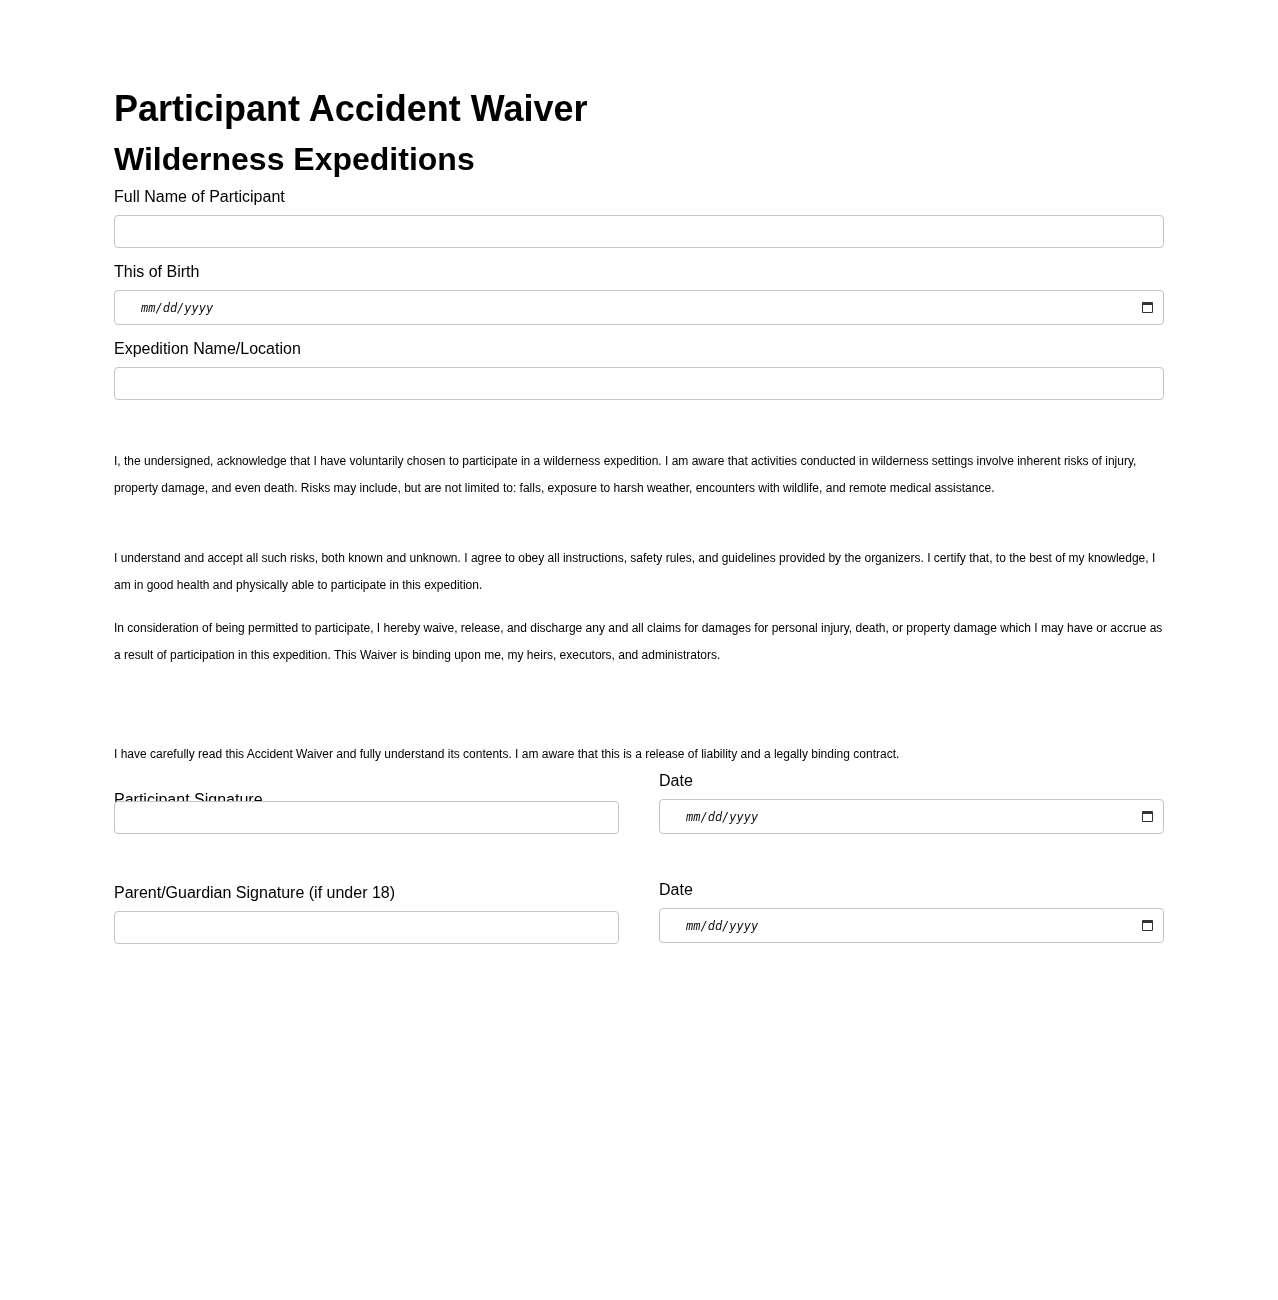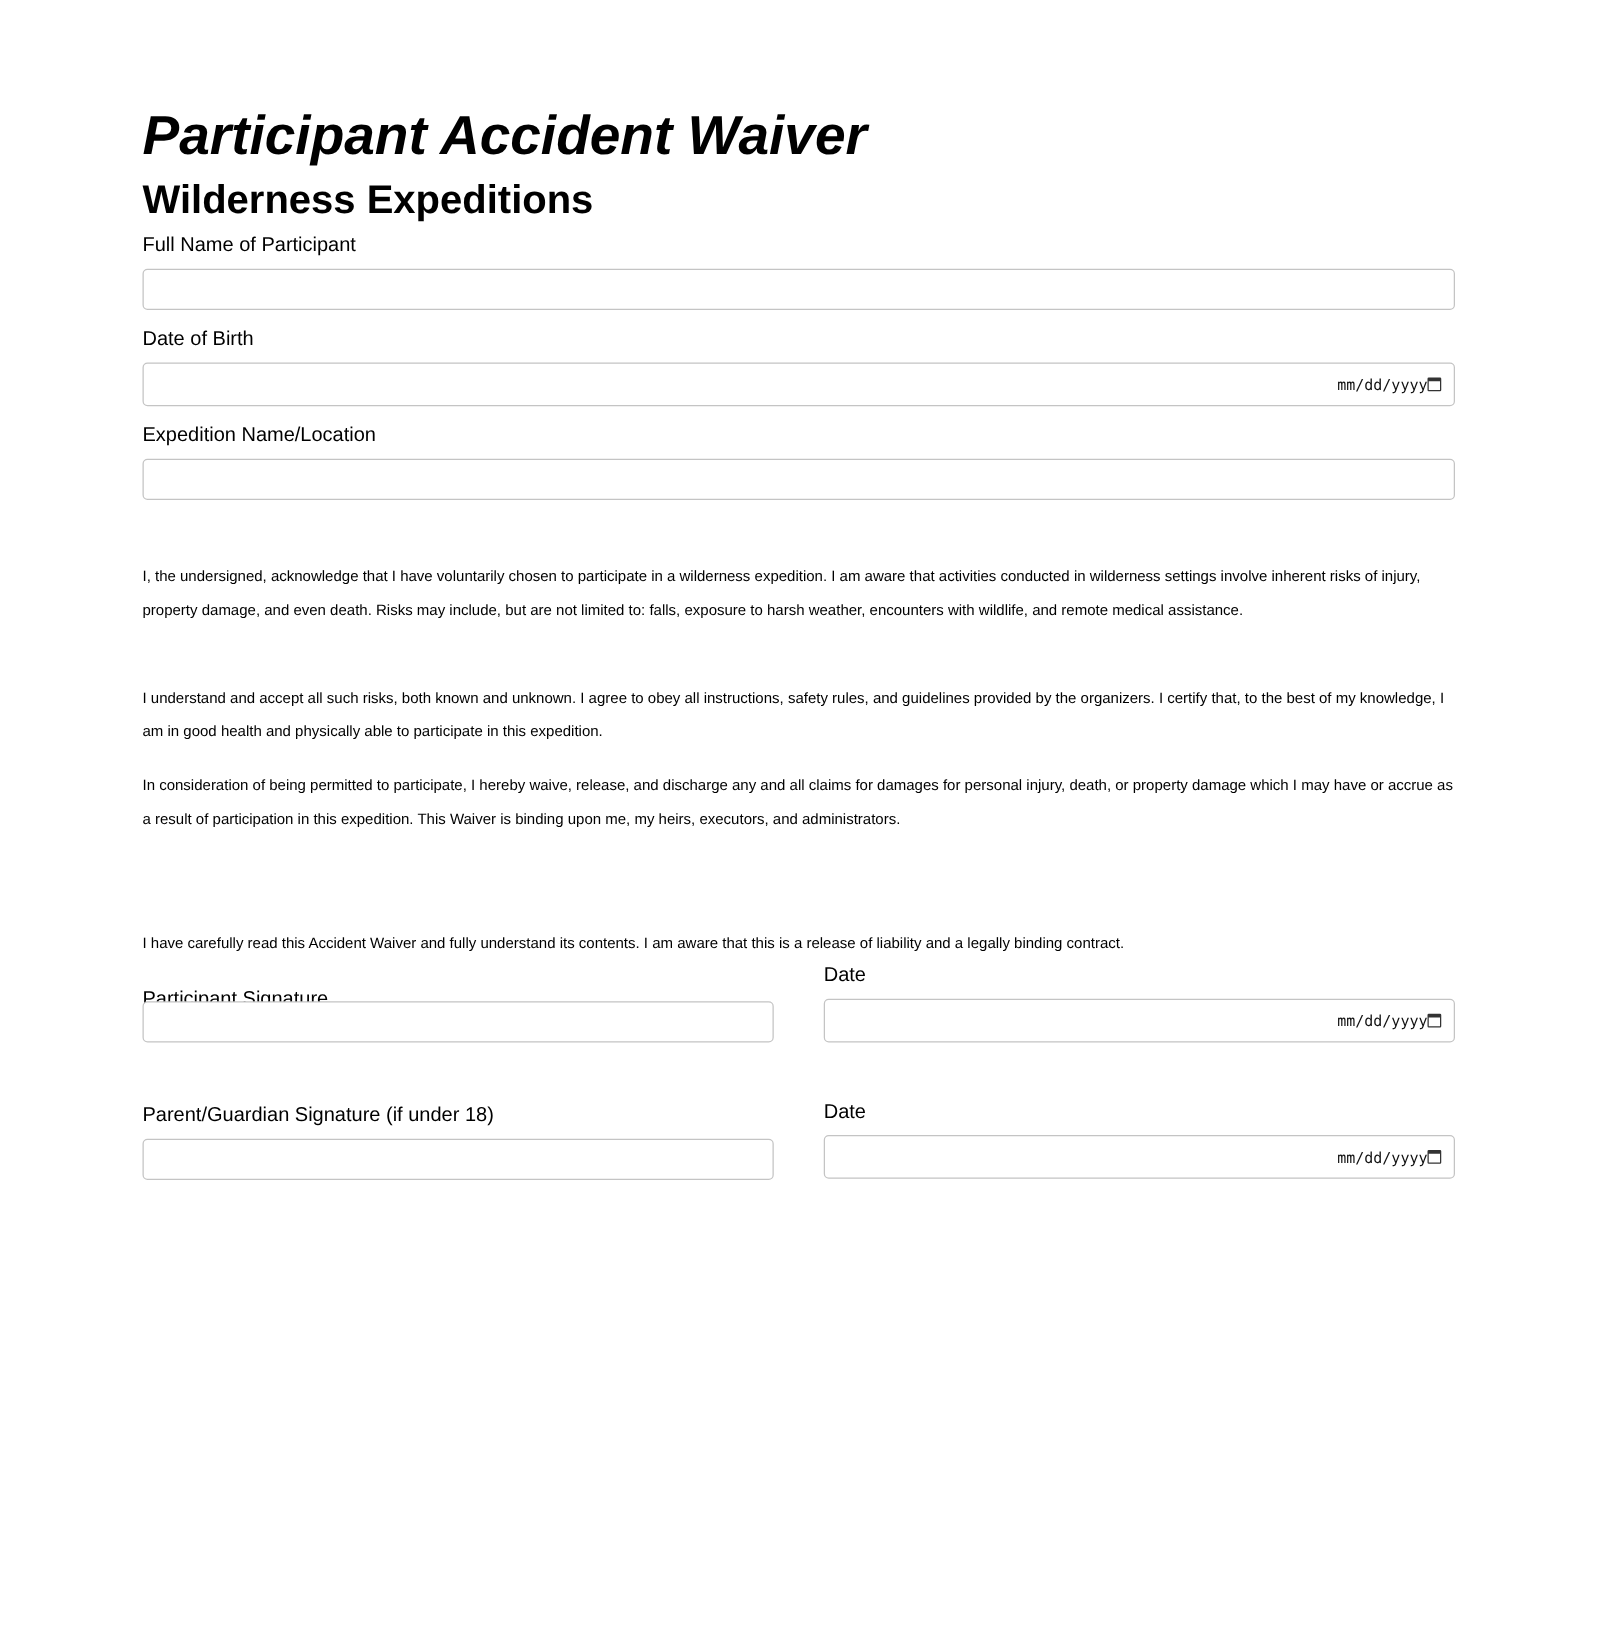--- a/index.html
+++ b/index.html
@@ -8,36 +8,37 @@
     width: 1278px; height: 1300px;
     font-family: "Liberation Sans", sans-serif;
     color: #000;
     position: relative;
   }
   .page {
     position: absolute; left: 114px; top: 0; width: 1050px;
   }
   h1 {
     position: absolute; top: 89px; left: 0; margin: 0;
-    font-size: 44px; font-weight: bold; line-height: 40px; font-style: italic;
+    font-size: 36px; font-weight: bold; line-height: 40px;
   }
   h2 {
     position: absolute; top: 143px; left: 0; margin: 0;
     font-size: 32px; font-weight: bold; line-height: 32px;
   }
   .label {
     position: absolute; left: 0; font-size: 16px; line-height: 20px;
   }
   .input {
     position: absolute; left: 0; width: 1050px;
     border: 1px solid #c4c4c4; border-radius: 4px; background: #fff;
   }
   .date-input {
-    display: flex; align-items: center; justify-content: flex-end;
+    display: flex; align-items: center; justify-content: space-between;
     padding: 0 10px 0 26px;
+    font-style: italic;
   }
   .date-text {
     font-family: "DejaVu Sans Mono", "Liberation Mono", monospace;
     font-size: 12px; color: #111;
   }
   .cal-icon {
     width: 11px; height: 11px; border: 1.5px solid #333; border-top-width: 3px;
     border-radius: 1px;
   }
   .para {
@@ -50,21 +51,21 @@
 </head>
 <body>
 
 <div class="page">
   <h1>Participant Accident Waiver</h1>
   <h2>Wilderness Expeditions</h2>
 
   <div class="label" style="top:187px;">Full Name of Participant</div>
   <div class="input" style="top:215px; height:33px;"></div>
 
-  <div class="label" style="top:262px;">Date of Birth</div>
+  <div class="label" style="top:262px;">This of Birth</div>
   <div class="input date-input" style="top:290px; height:35px;">
     <span class="date-text">mm/dd/yyyy</span>
     <span class="cal-icon"></span>
   </div>
 
   <div class="label" style="top:339px;">Expedition Name/Location</div>
   <div class="input" style="top:367px; height:33px;"></div>
 
   <p class="para" style="top:448px;">I, the undersigned, acknowledge that I have voluntarily chosen to participate in a wilderness expedition. I am aware that activities conducted in wilderness settings involve inherent risks of injury, property damage, and even death. Risks may include, but are not limited to: falls, exposure to harsh weather, encounters with wildlife, and remote medical assistance.</p>
   <p class="para" style="top:545px;">I understand and accept all such risks, both known and unknown. I agree to obey all instructions, safety rules, and guidelines provided by the organizers. I certify that, to the best of my knowledge, I am in good health and physically able to participate in this expedition.</p>

